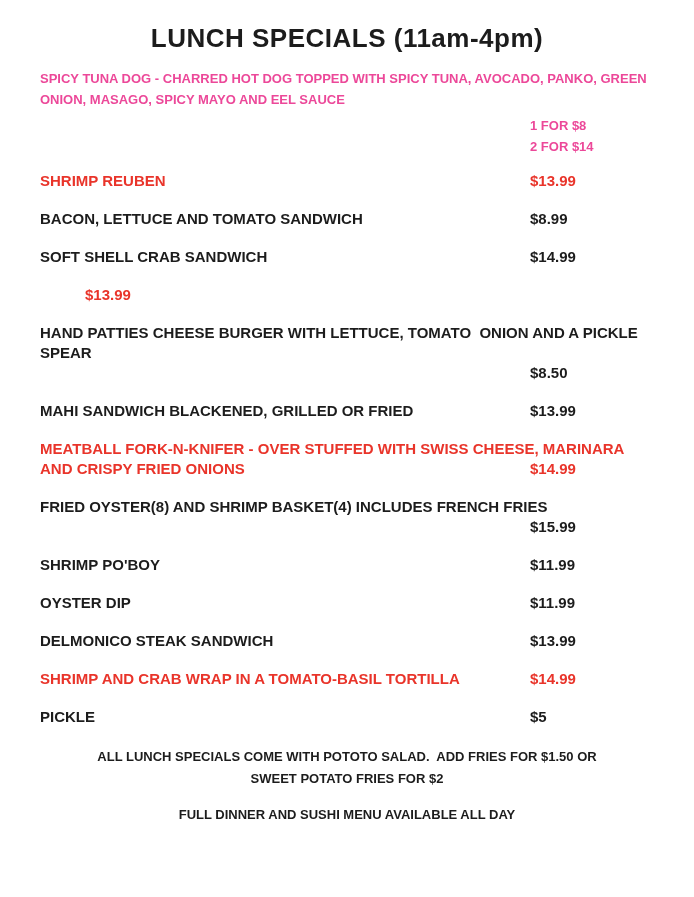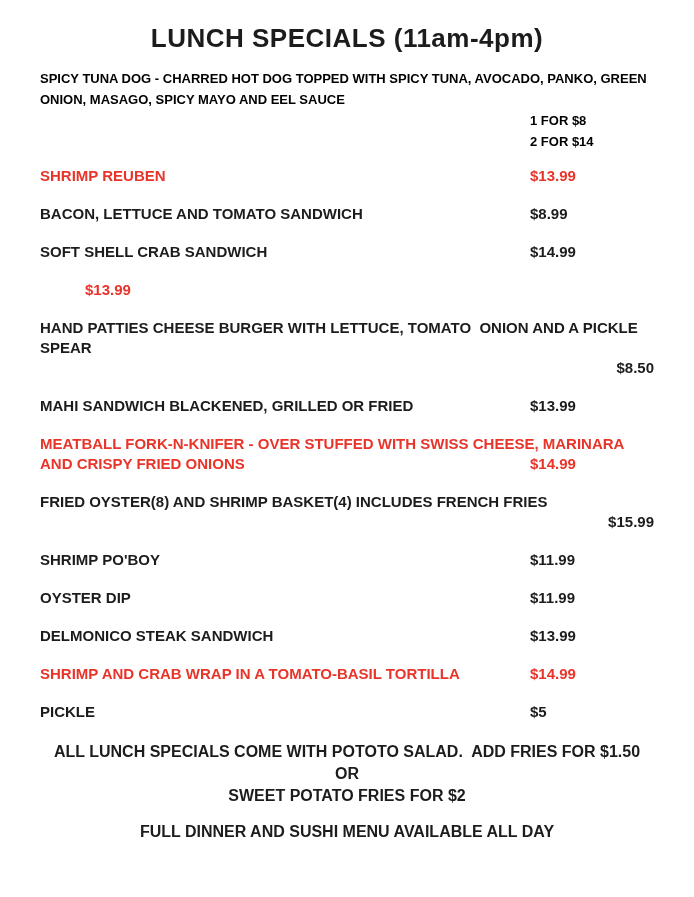--- a/index.html
+++ b/index.html
@@ -19,52 +19,53 @@
     padding: 22px 40px 0 40px;
   }
   .title {
     text-align: center;
     font-size: 26px;
     letter-spacing: 0.5px;
     line-height: 32px;
     margin-bottom: 14px;
     white-space: nowrap;
   }
-  .purple { color: #000000; }
+  .purple { color: #ec4899; }
   .red { color: #e9342a; }
   .desc {
     font-size: 13px;
     line-height: 21px;
     white-space: pre-wrap;
   }
   .featured-prices {
     margin-left: 490px;
+    margin-top: 5px;
     font-size: 13px;
     line-height: 21px;
   }
   .rows { margin-top: 14px; }
   .row {
     position: relative;
     font-size: 15px;
     line-height: 20px;
     margin-bottom: 18px;
   }
   .row .nm {
     display: block;
     white-space: pre-wrap;
   }
   .row.inline .nm { width: 480px; }
   .row.inline .pr { position: absolute; left: 490px; top: 0; }
   .row.bottom-inline .pr { position: absolute; left: 490px; bottom: 0; }
-  .row.below-right .pr { display: block; margin-left: 490px; text-align: right; }
+  .row.below-right .pr { display: block; margin-left: 490px; }
   .row.below-left .pr { display: block; margin-left: 45px; }
   .footer {
     margin-top: 19px;
     text-align: center;
-    font-size: 16px;
+    font-size: 13px;
     line-height: 22px;
   }
   .footer .note { margin-bottom: 14px; }
   .footer .note span { display: block; white-space: pre-wrap; }
   .footer .onion { margin-bottom: 17px; }
 </style>
 </head>
 <body>
 
 <div class="menu">

